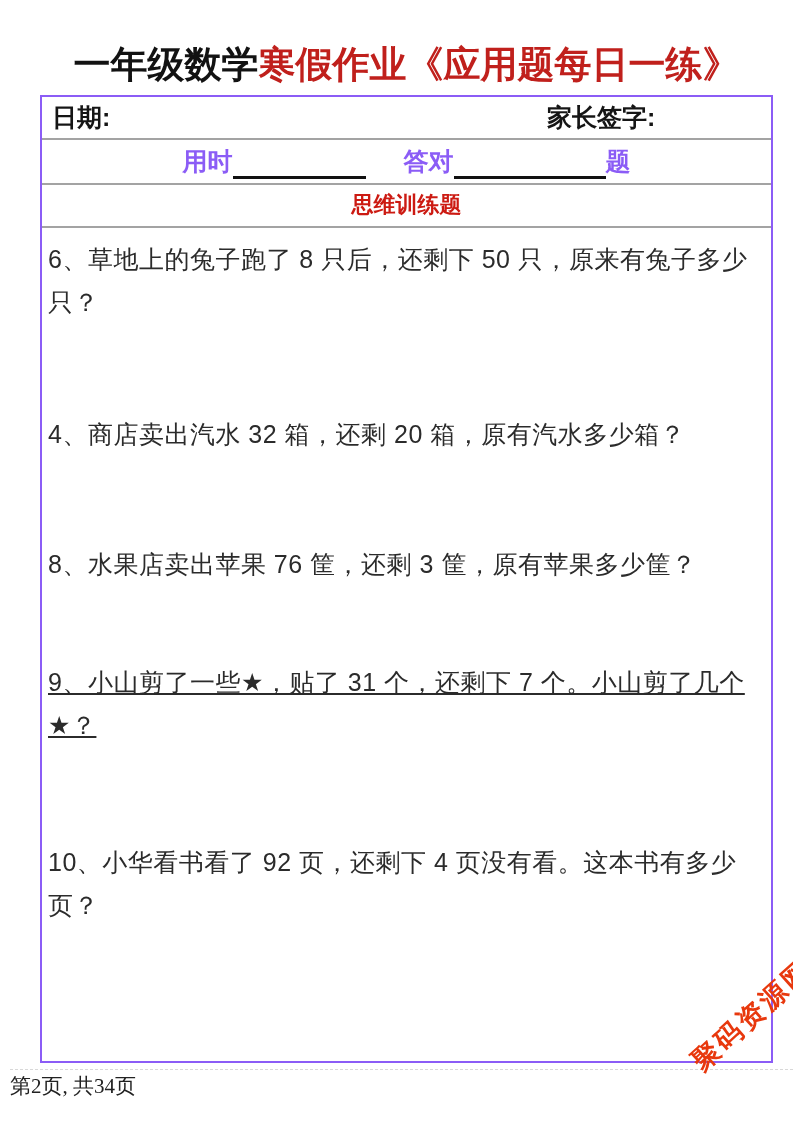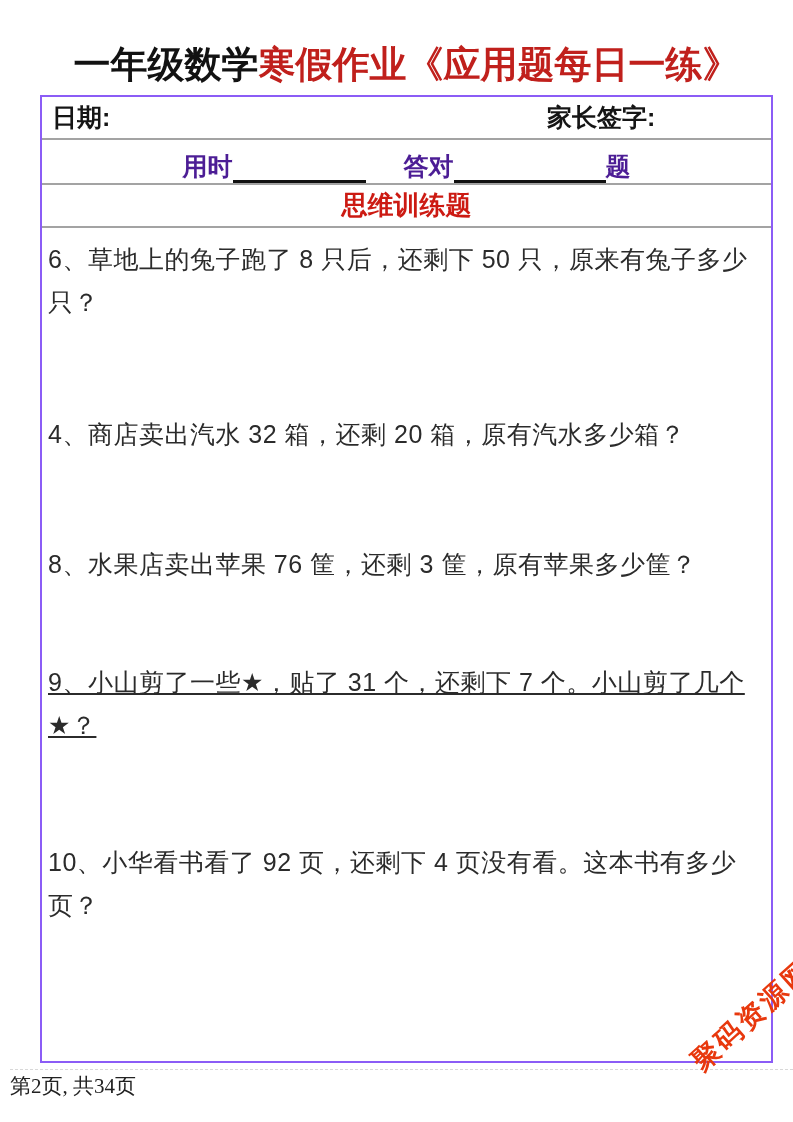--- a/index.html
+++ b/index.html
@@ -47,42 +47,42 @@
   }
   .row1 .lbl { position: absolute; top: 0; white-space: nowrap; color: #151515; }
   .lbl-date   { left: 10px; }
   .lbl-done   { left: 230px; }
   .lbl-parent { left: 505px; }
 
   .row2 {
     height: 43px;
     border-bottom: 2px solid #a3a3a3;
     display: flex;
-    align-items: flex-end;
+    align-items: center;
     justify-content: center;
     font-weight: bold;
     font-size: 25px;
-    color: #4c1d95;
+    color: #8b5cf6;
   }
   .blank {
     display: inline-block;
     border-bottom: 3px solid #111111;
     height: 22px;
     margin-top: 10px;
   }
   .blank-time    { width: 133px; margin-right: 38px; }
   .blank-correct { width: 152px; }
 
   .row3 {
     height: 41px;
     border-bottom: 2px solid #a3a3a3;
     text-align: center;
     line-height: 40px;
     font-weight: bold;
-    font-size: 26px;
+    font-size: 22px;
     color: #cc1a12;
   }
 
   .qbody { position: relative; height: 833px; }
   .question {
     position: absolute;
     left: 6px; right: 4px;
     font-size: 25px;
     line-height: 43px;
     color: #2b2b2b;

